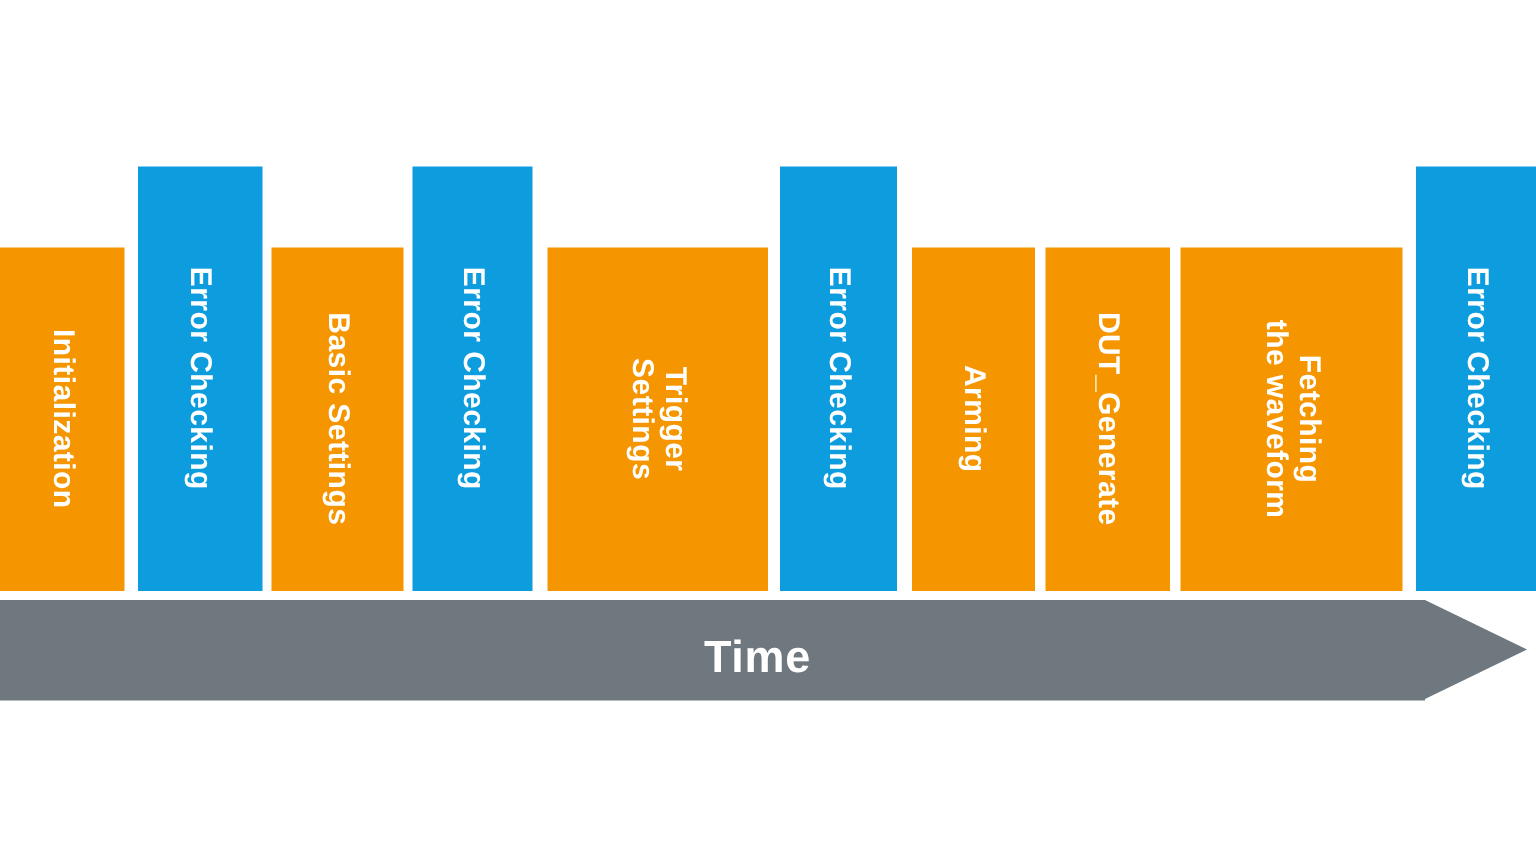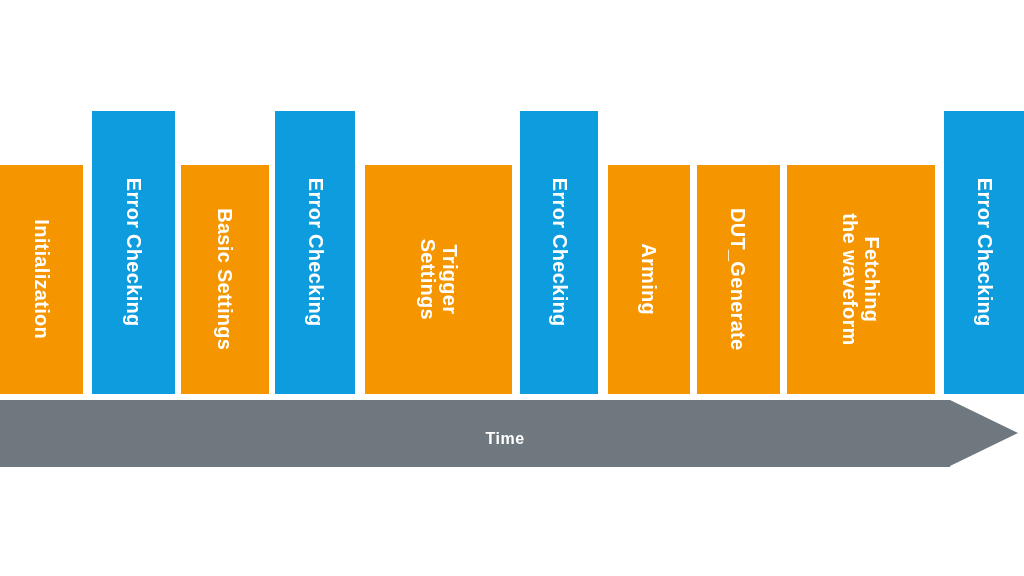--- a/index.html
+++ b/index.html
@@ -73,21 +73,21 @@
   #time-arrow .time-label {
     position: absolute;
     left: 0;
     top: 0;
     width: 1020px;
     height: 78px;
     display: flex;
     align-items: center;
     justify-content: center;
     color: #ffffff;
-    font-size: 16px;
+    font-size: 30px;
     font-weight: 700;
     letter-spacing: 0.5px;
     padding-right: 10px;
     box-sizing: border-box;
   }
 </style>
 </head>
 <body>
 
 <div id="stage">

